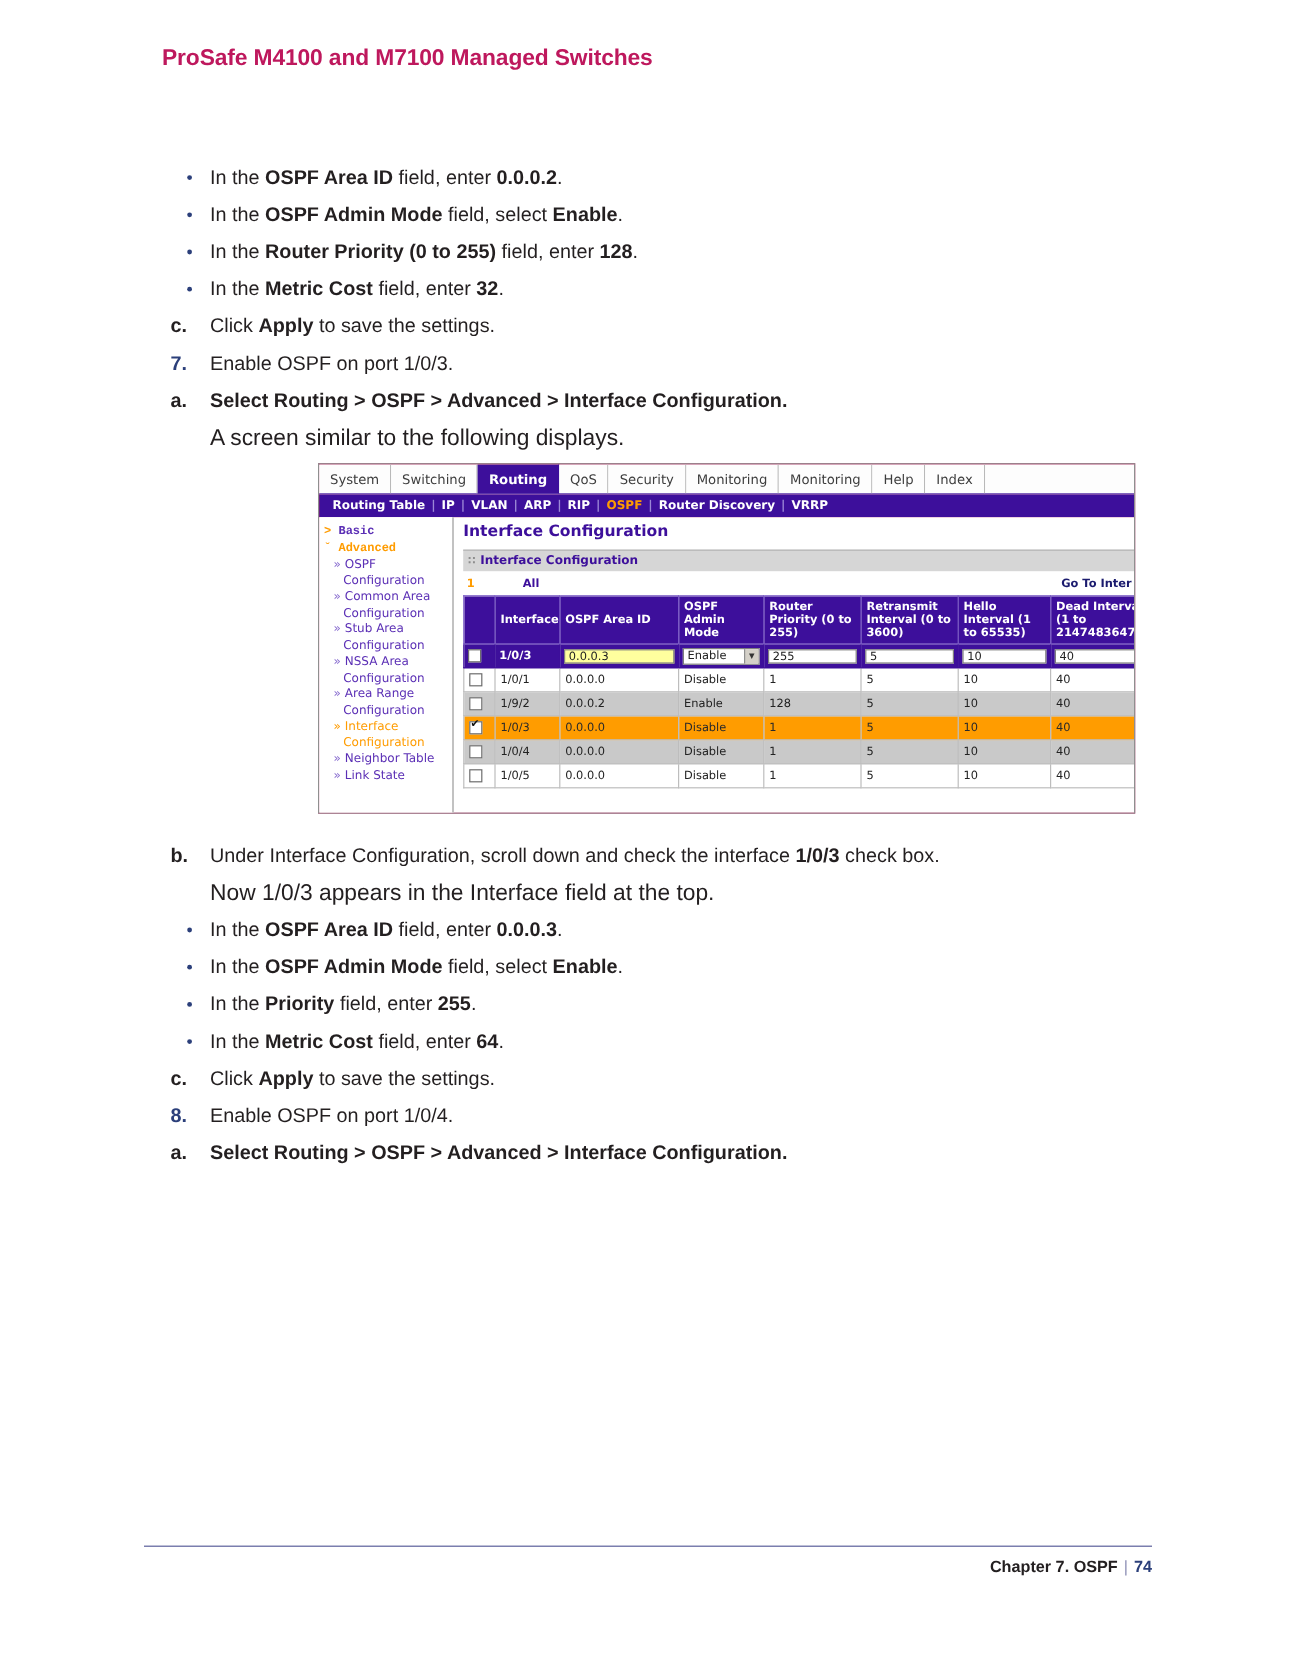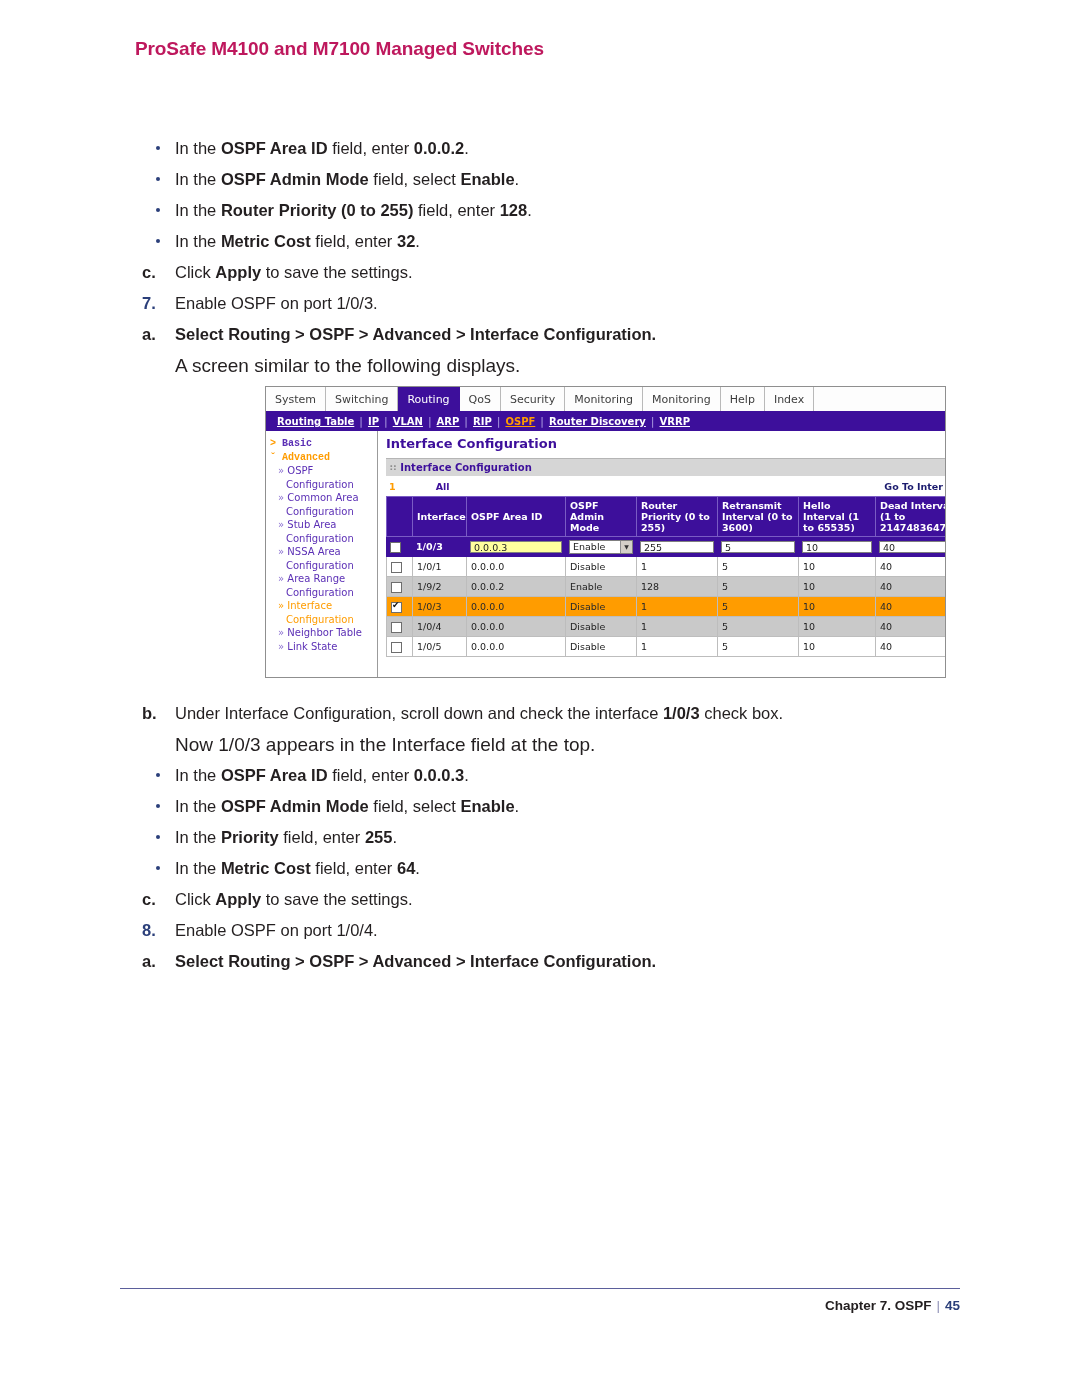--- a/index.html
+++ b/index.html
@@ -93,36 +93,36 @@
   .tab {
     display:flex; align-items:center; justify-content:center;
     font-size:11px; color:#3d3d3d;
     border-right:1px solid #b9b9b9;
     padding:0 9px;
     background:#fdfdfd;
     white-space:nowrap;
   }
   .tab.first { border-left:none; }
   .tab.active {
-    background:#3d0f9b; color:#ffffff; font-weight:normal;
+    background:#3d0f9b; color:#ffffff; font-weight:bold;
     border-right:1px solid #3d0f9b;
   }
   .tab-fill { flex:1; background:#fdfdfd; }
 
   
   .subnav {
     height:19px;
     background:#3d0f9b;
     display:flex; align-items:center;
     padding-left:6px;
     color:#ffffff;
     font-size:10px; font-weight:bold;
     white-space:nowrap;
   }
-  .subnav .item { padding:0 5px;text-decoration:underline; }
+  .subnav .item { padding:0 5px; }
   .subnav .item.sel { color:#ff9c00; }
   .subnav .sep { color:#9b87d6; }
 
   .shot-body { display:flex; height:249px; background:#ffffff; }
 
   
   .side {
     width:112px;
     background:#ffffff;
     border-right:1px solid #9b9b9b;
@@ -511,14 +511,14 @@
   </div>
 
   <div class="sub-step bold">
     <span class="lbl">a.</span>
     <span>Select </span><b>Routing &gt; OSPF &gt; Advanced &gt; Interface Configuration</b><span>.</span>
   </div>
 </div>
 
 <div class="foot-rule"></div>
 <div class="footer">
-  <span>Chapter 7. OSPF</span><span class="bar">|</span><span class="pg">45</span>
+  <span>Chapter 7. OSPF</span><span class="bar">|</span><span class="pg">74</span>
 </div>
 
 </body></html>

